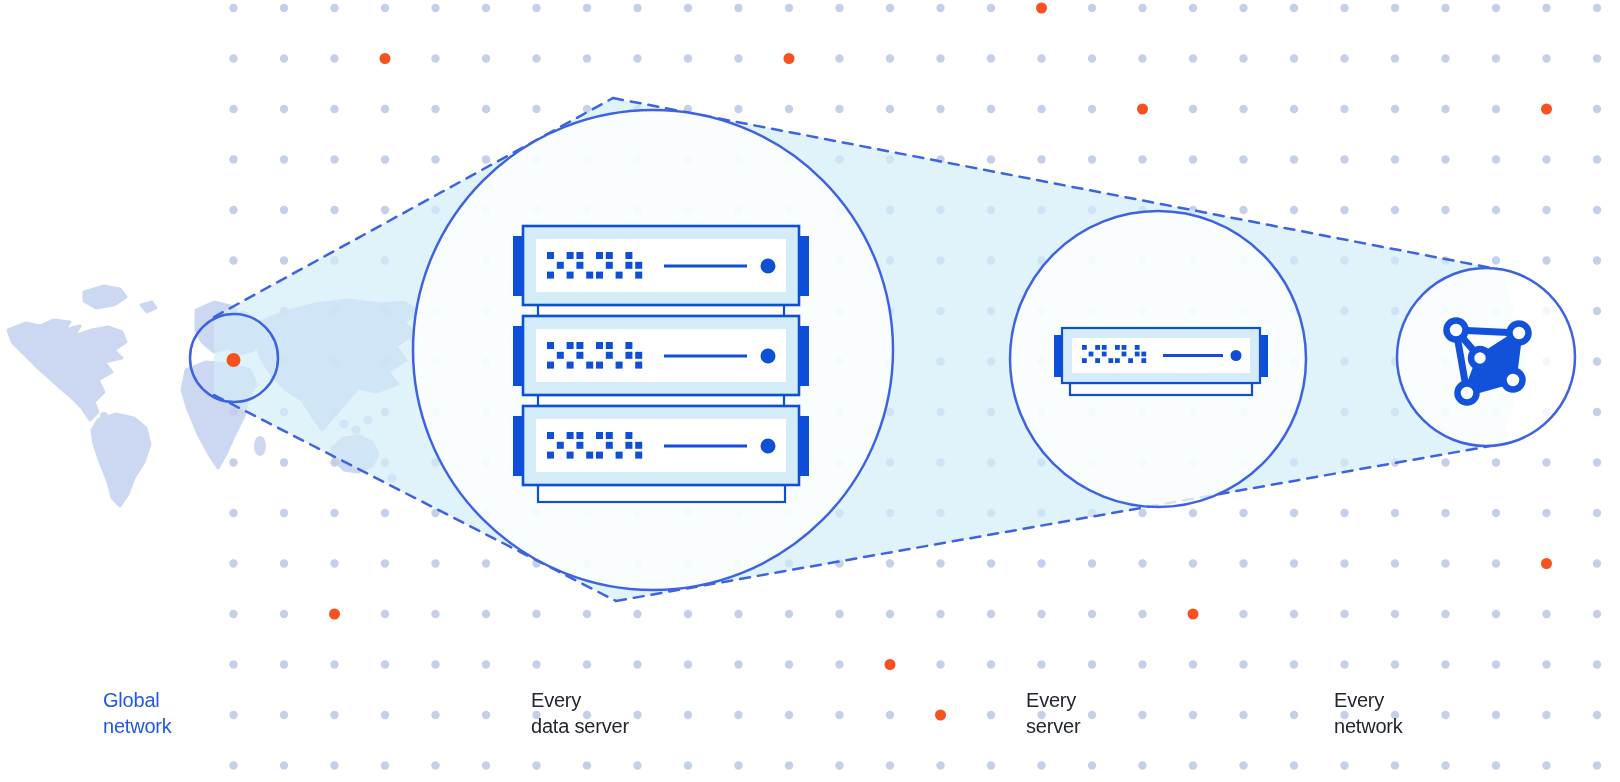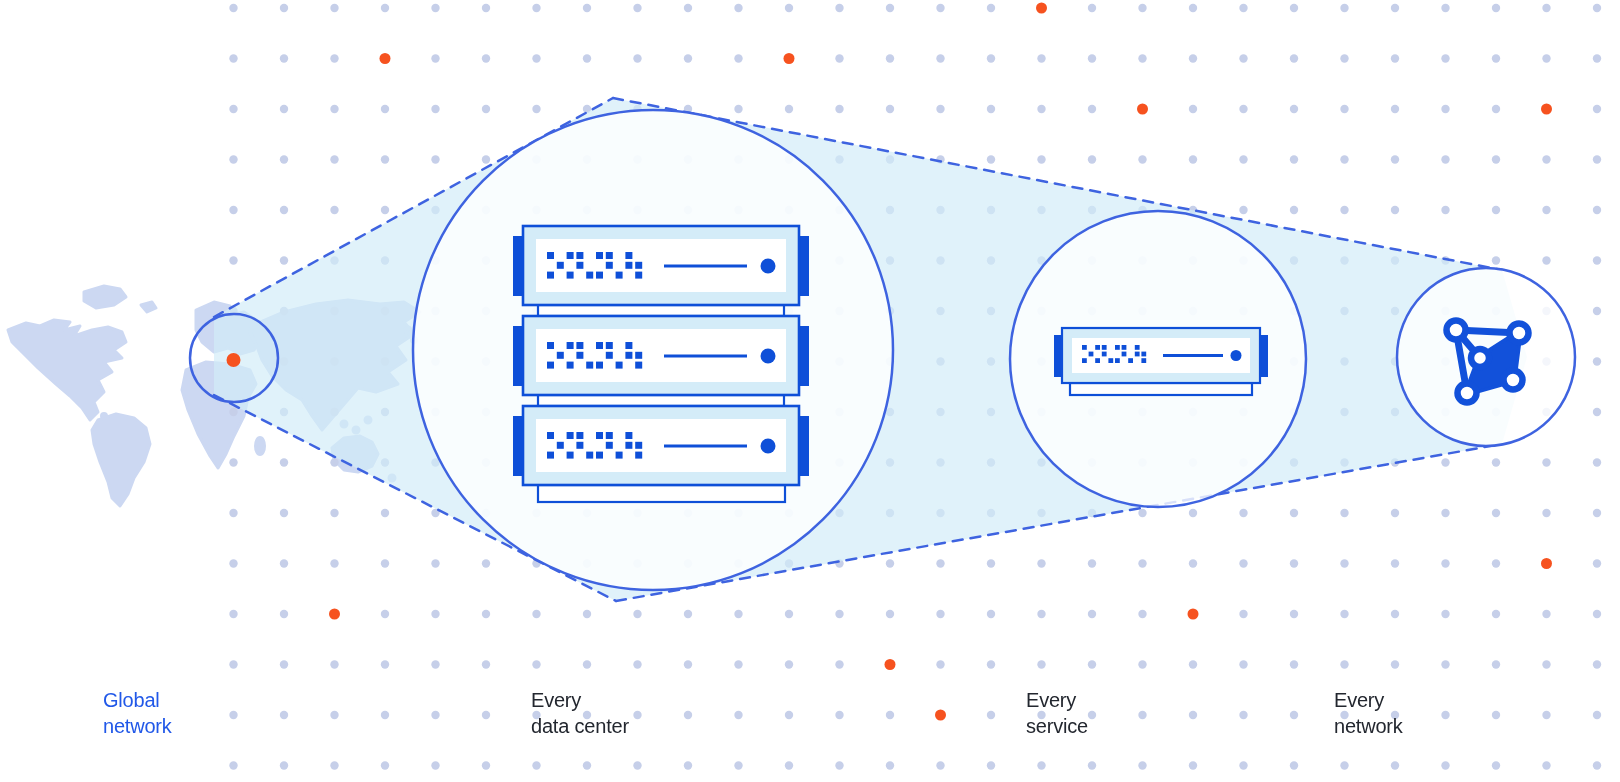--- a/index.html
+++ b/index.html
@@ -641,23 +641,23 @@
       </g>
     </g>
   </svg>
 
   <div class="label blue label-global">
     <span>Global</span>
       <span>network</span>
   </div>
   <div class="label label-datacenter">
     <span>Every</span>
-      <span>data center</span>
+      <span>data server</span>
   </div>
   <div class="label label-server">
     <span>Every</span>
-      <span>service</span>
+      <span>server</span>
   </div>
   <div class="label label-service">
     <span>Every</span>
       <span>network</span>
   </div>
 </div>
 
 </body></html>

